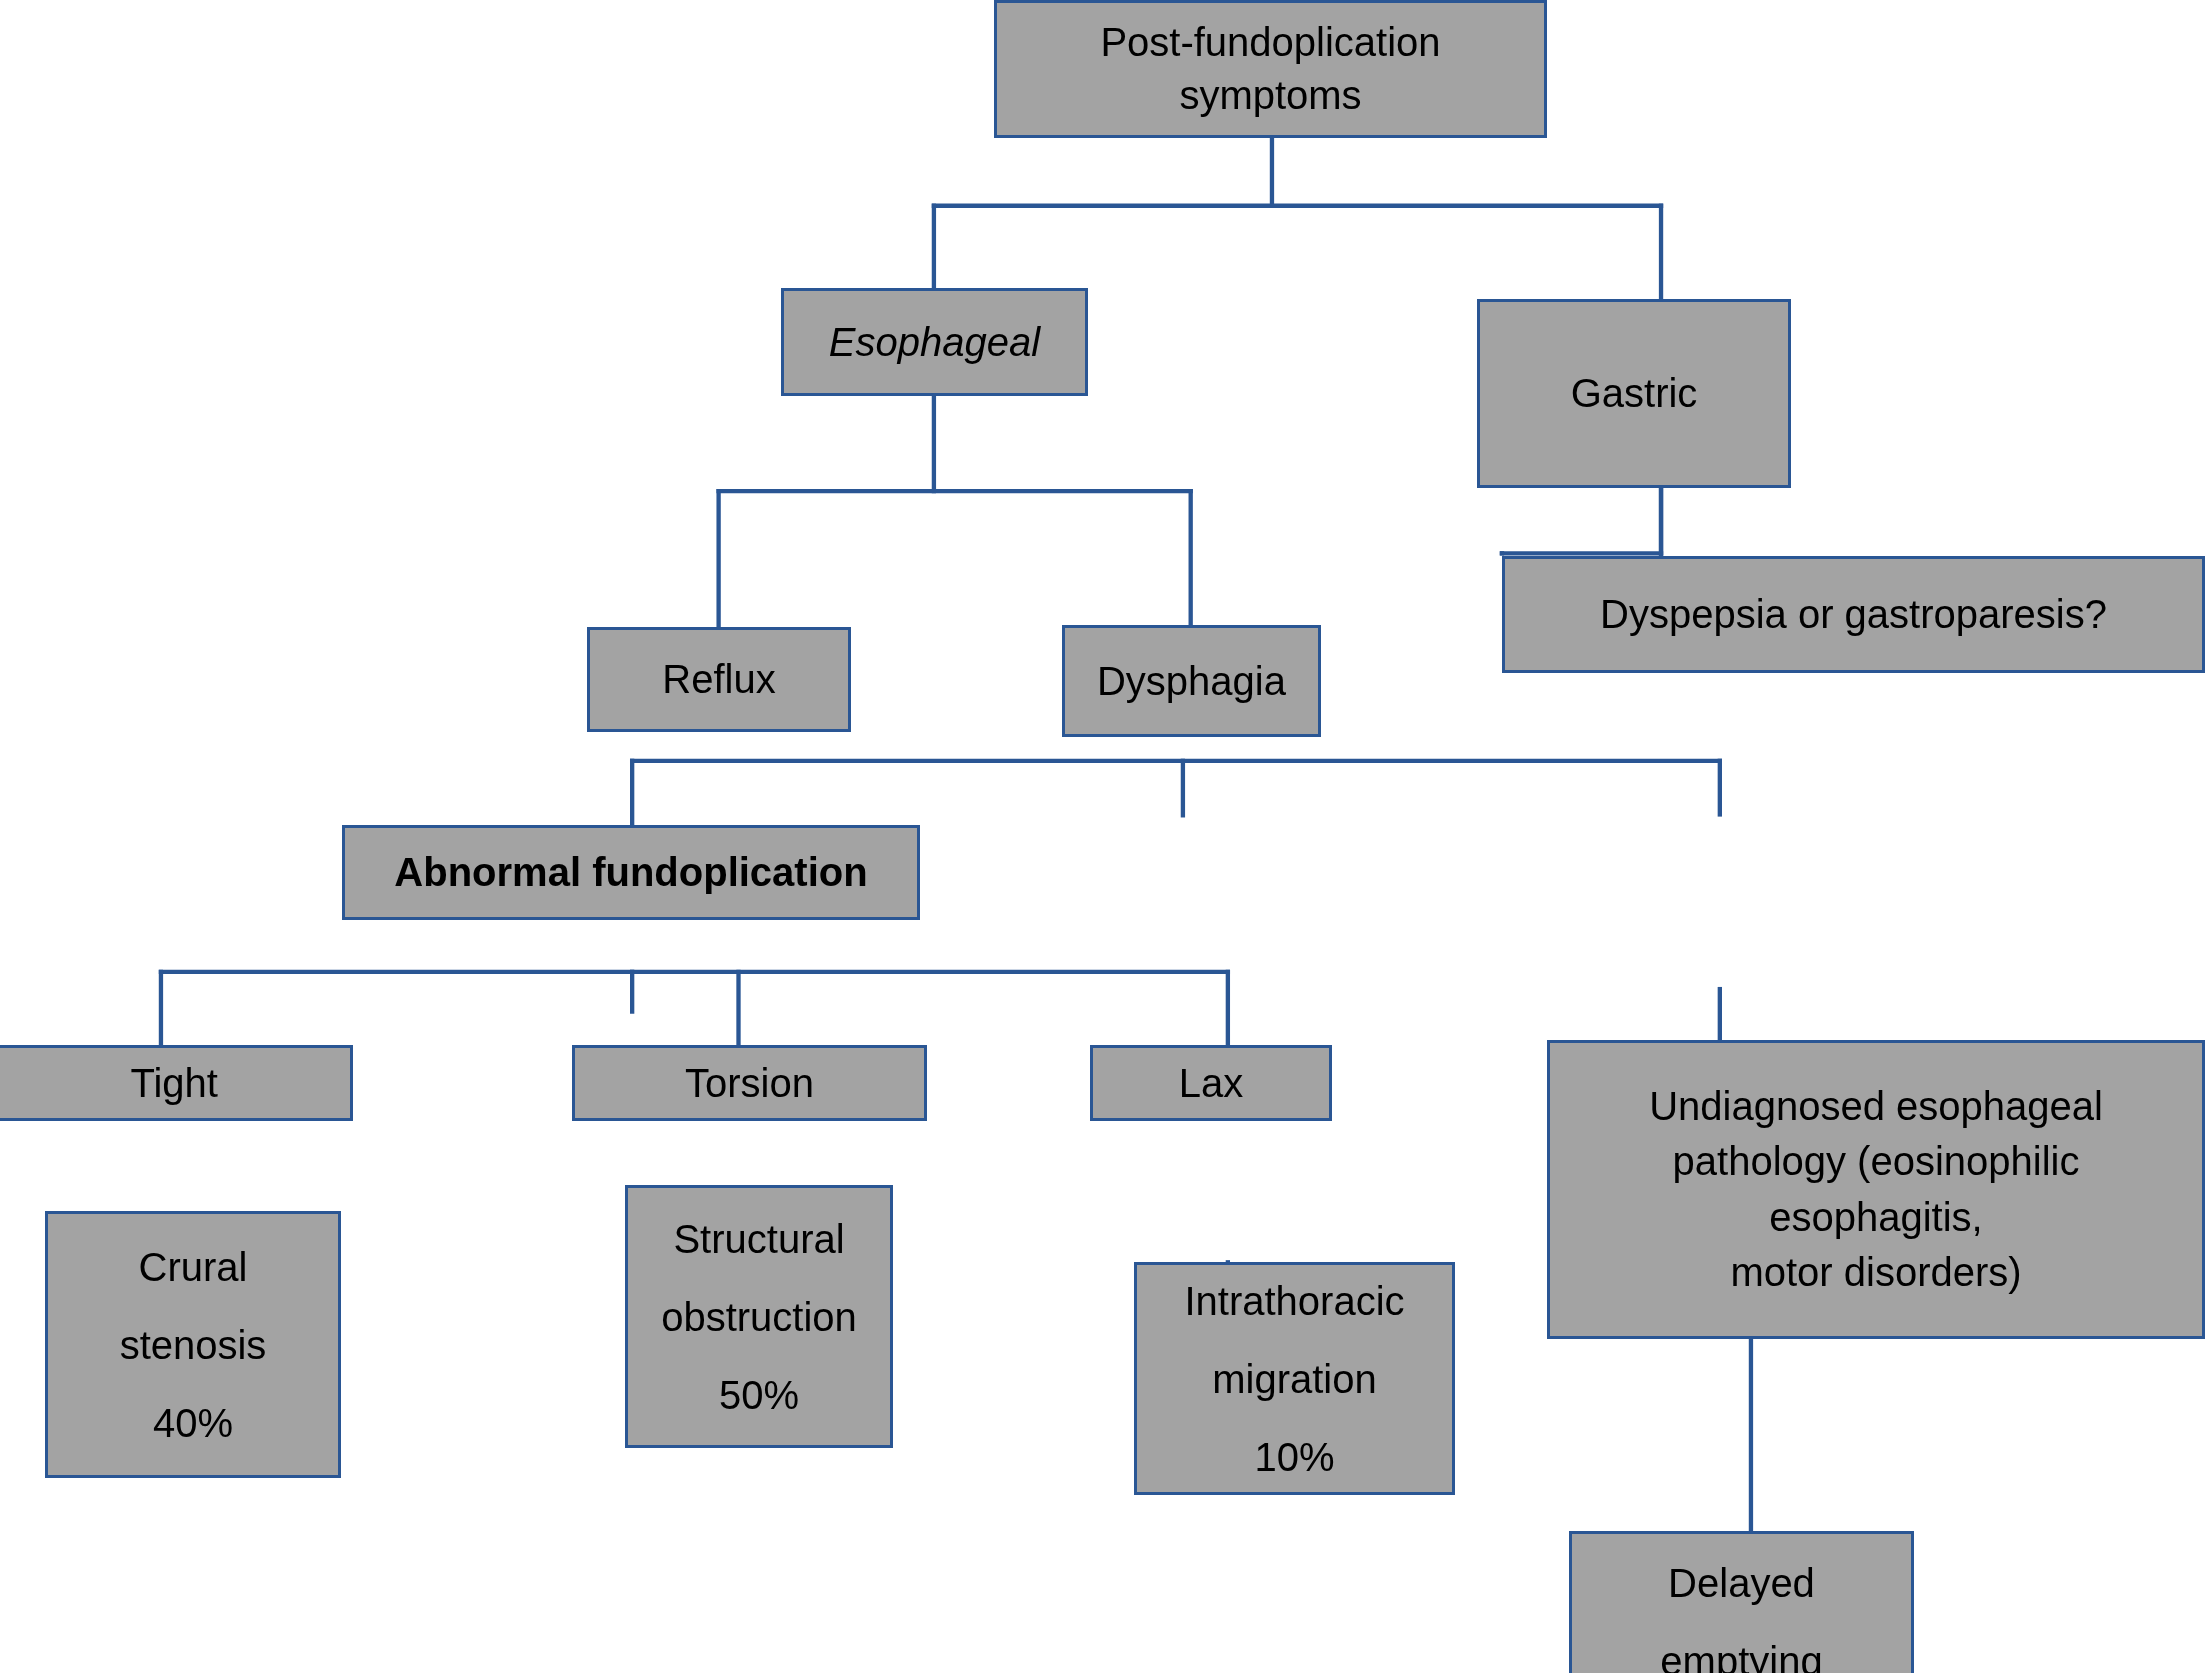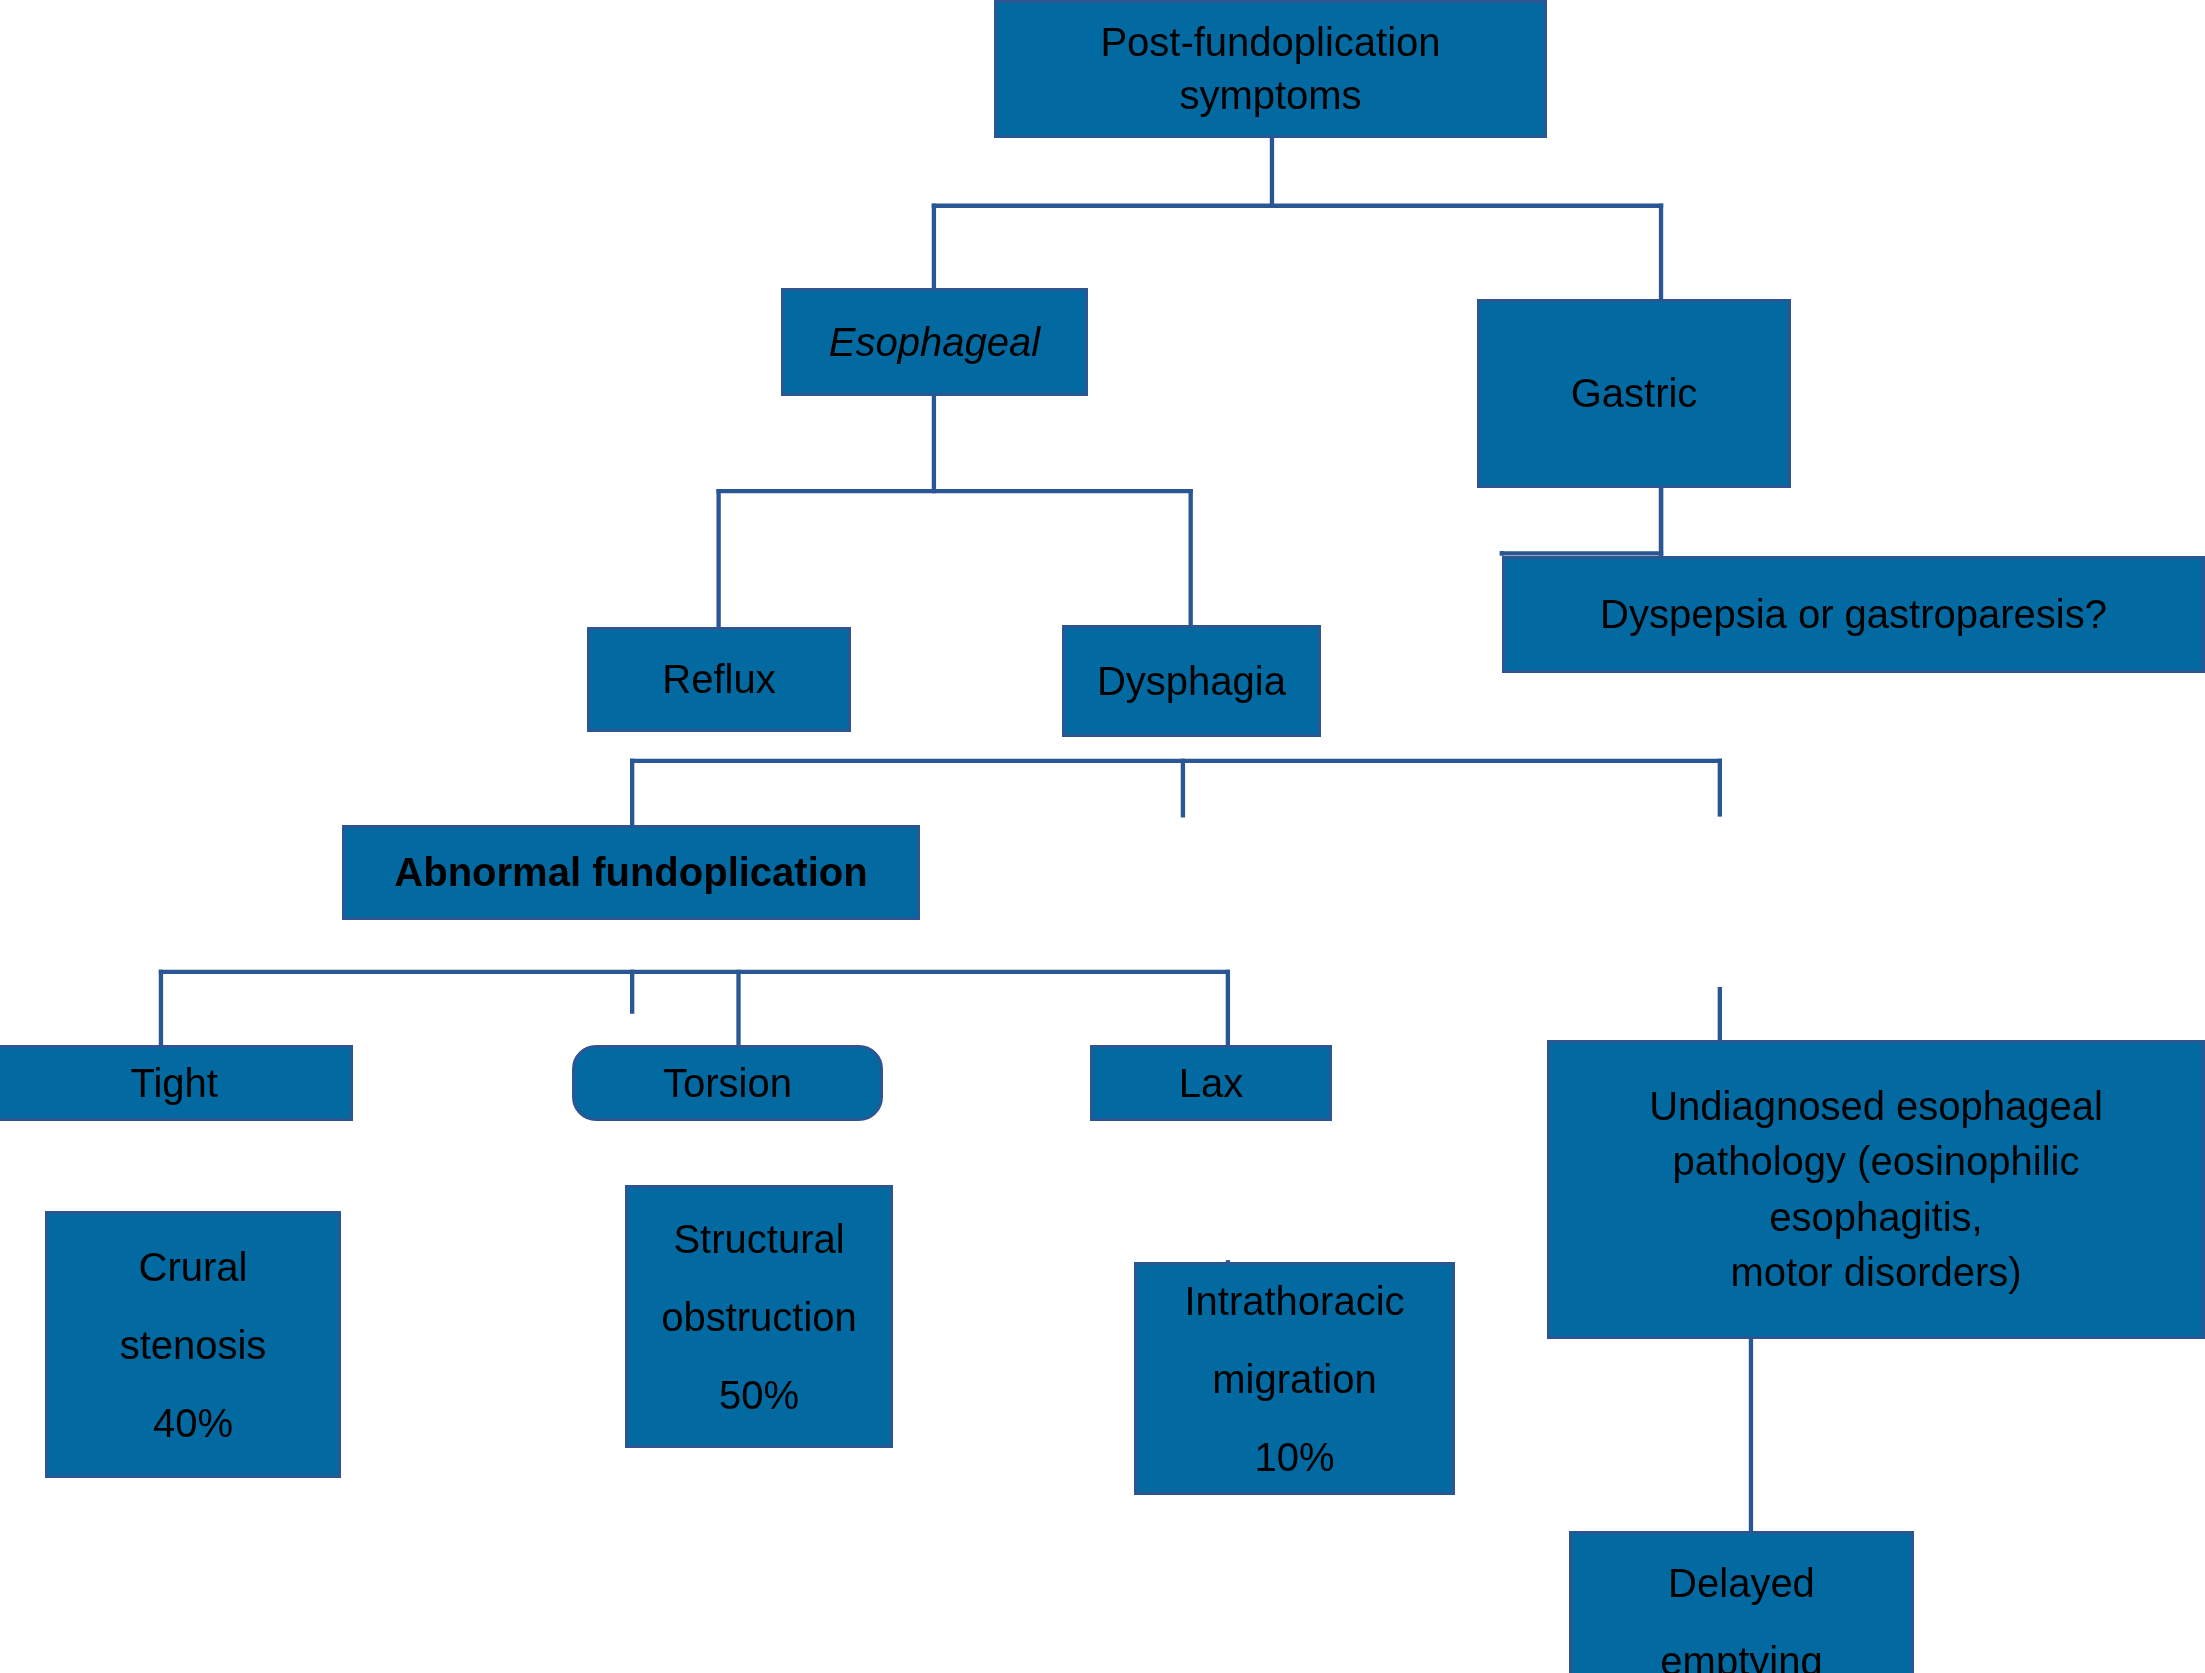--- a/index.html
+++ b/index.html
@@ -21,21 +21,21 @@
     position: absolute;
     left: 0;
     top: 0;
     width: 2205px;
     height: 1673px;
     display: block;
   }
   .node-box {
     position: absolute;
     box-sizing: border-box;
-    background: #0369a1;
+    background: #a3a3a3;
     border: 3.5px solid #2a5694;
     display: flex;
     align-items: center;
     justify-content: center;
     text-align: center;
     color: #000000;
     font-family: "Liberation Sans", sans-serif;
     font-size: 40px;
     line-height: 1.32;
     white-space: pre-line;
@@ -104,21 +104,21 @@
 
   <div class="node-box" style="left:1062px; top:625px; width:259px; height:112px;">Dysphagia</div>
 
   <div class="node-box" style="left:1502px; top:556px; width:703px; height:117px;">Dyspepsia or gastroparesis?</div>
 
   <div class="node-box" style="left:342px; top:825px; width:578px; height:95px;font-weight:bold;">Abnormal fundoplication</div>
 
 
   <div class="node-box" style="left:-4.3px; top:1045px; width:357px; height:76px;">Tight</div>
 
-  <div class="node-box" style="left:572px; top:1045px; width:311px; height:76px;border-radius:24px;">Torsion</div>
+  <div class="node-box" style="left:572px; top:1045px; width:355px; height:76px;">Torsion</div>
 
   <div class="node-box" style="left:1090px; top:1045px; width:242px; height:76px;">Lax</div>
 
   <div class="node-box wide-gap" style="left:1547px; top:1040px; width:658px; height:299px;">Undiagnosed esophageal
 pathology (eosinophilic
 esophagitis,
 motor disorders)</div>
 
   <div class="node-box tall-gap" style="left:45px; top:1211px; width:296px; height:267px;">Crural
 stenosis

